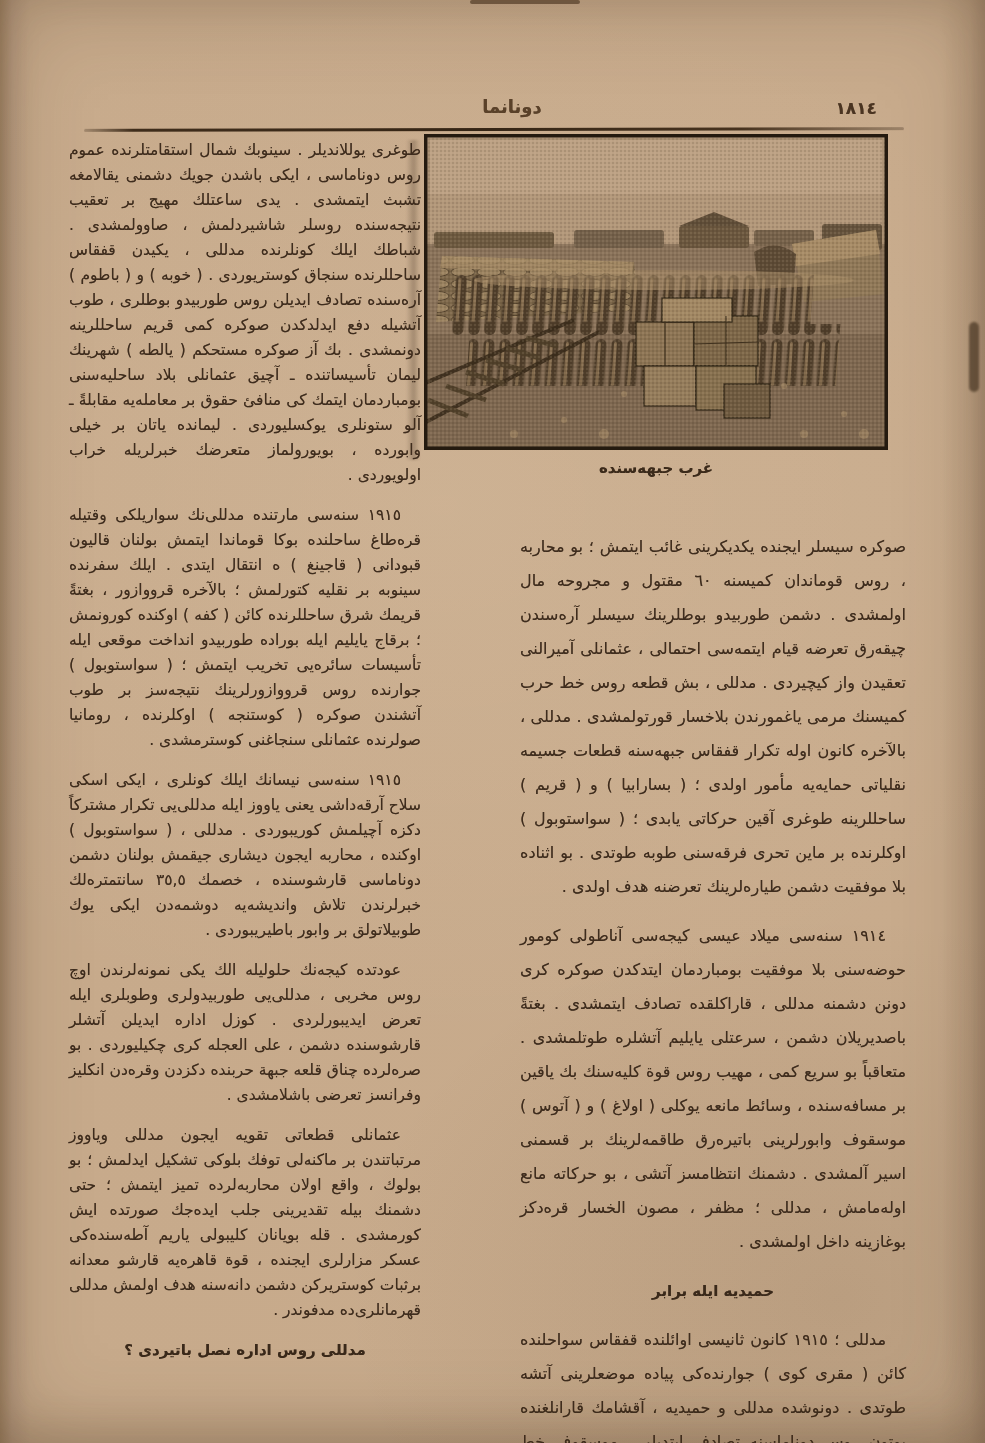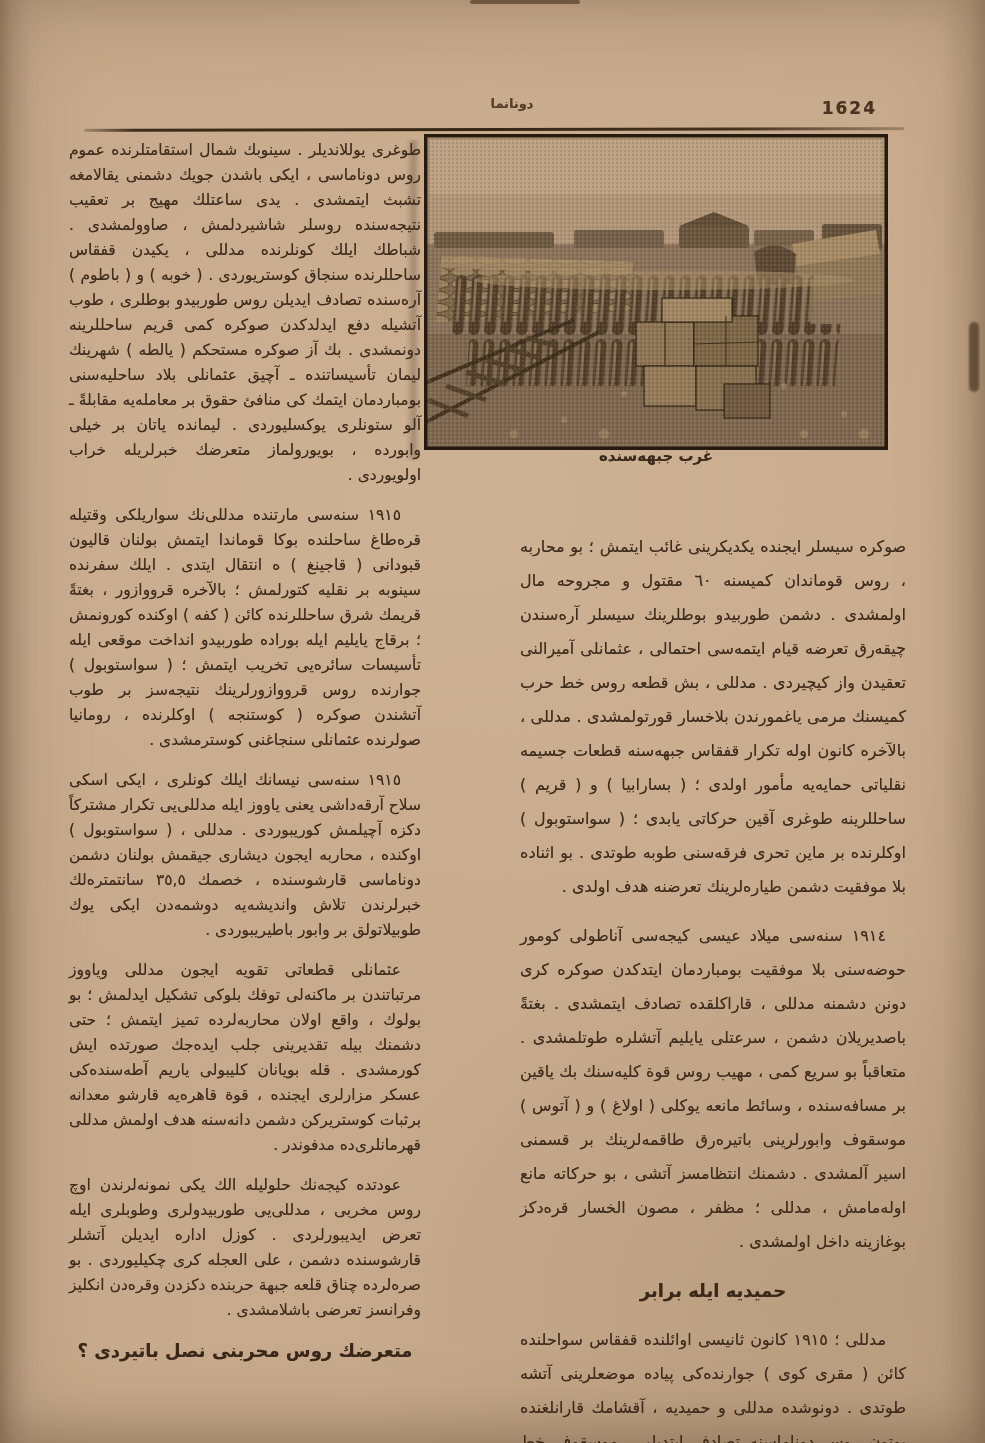--- a/index.html
+++ b/index.html
@@ -17,54 +17,54 @@
     content:"";position:absolute;inset:0;pointer-events:none;
     box-shadow:inset 0 0 90px rgba(70,48,26,0.28), inset 0 -14px 40px rgba(70,48,26,0.18);
   }
   .topstreak{position:absolute;left:470px;top:0;width:110px;height:4px;background:#5d4630;border-radius:2px;opacity:.75;}
   .edge-smudge{position:absolute;right:6px;top:322px;width:10px;height:70px;background:#41301f;border-radius:5px;opacity:.65;filter:blur(1px);}
   .gutter-shadow{position:absolute;left:406px;top:140px;width:14px;height:320px;
     background:linear-gradient(90deg, rgba(0,0,0,0) 0%, rgba(62,44,29,0.28) 55%, rgba(0,0,0,0) 100%);filter:blur(1px);}
 
   
   .header-journal{position:absolute;top:96px;left:452px;width:120px;text-align:center;
-    font-size:13px;letter-spacing:1px;color:#5a4129;font-weight:bold;}
+    font-size:18px;letter-spacing:1px;color:#5a4129;font-weight:bold;}
   .header-pagenum{position:absolute;top:98px;right:108px;font-size:17px;color:#4a3421;font-weight:bold;letter-spacing:2px;}
   .header-rule{position:absolute;top:128px;left:84px;width:820px;height:3px;border-radius:2px;transform:rotate(-0.12deg);
     background:linear-gradient(90deg, rgba(58,40,24,.25), #3f2d1b 6%, #352515 48%, #46321e 80%, rgba(58,40,24,.3));
     filter:blur(.3px);}
 
   
   .photo{position:absolute;left:424px;top:134px;width:464px;height:316px;}
   .photo svg{display:block;width:100%;height:100%;}
-  .caption{position:absolute;left:424px;top:444px;width:464px;text-align:center;
+  .caption{position:absolute;left:424px;top:456px;width:464px;text-align:center;
     font-size:15px;line-height:25px;color:#3b2a1a;}
   .caption .c1{font-weight:bold;}
 
   
   .col{position:absolute;text-align:justify;text-justify:inter-word;}
   .col p{margin:0 0 15px 0;text-indent:20px;}
   .col p.cont{text-indent:0;}
   .col-left{left:69px;top:138px;width:352px;font-size:15.5px;line-height:25px;}
   .col-right{left:520px;top:530px;width:386px;font-size:16px;line-height:34px;}
-  .subhead{margin:26px 0 18px 0;text-align:center;font-weight:bold;font-size:18px;color:#3a291a;text-indent:0 !important;}
+  .subhead{margin:26px 0 18px 0;text-align:center;font-weight:bold;font-size:15px;color:#3a291a;text-indent:0 !important;}
   .col .last-line{margin-bottom:0;}
   .ink{text-shadow:0 0 .5px rgba(62,44,29,.55);}
 </style>
 </head>
 <body>
 
 <div class="page">
 
   <div class="topstreak"></div>
   <div class="edge-smudge"></div>
   <div class="gutter-shadow"></div>
 
   <div class="header-journal ink">دونانما</div>
-  <div class="header-pagenum ink">1624</div>
+  <div class="header-pagenum ink">١٨١٤</div>
   <div class="header-rule"></div>
 
   <div class="photo">
     <svg viewBox="0 0 464 316" preserveAspectRatio="none">
       <defs>
         <pattern id="dots" width="4" height="4" patternUnits="userSpaceOnUse">
           <circle cx="1" cy="1" r="0.75" fill="#32261653"></circle>
           <circle cx="3" cy="3" r="0.75" fill="#d9c09e4d"></circle>
         </pattern>
         <pattern id="shells" width="16" height="64" patternUnits="userSpaceOnUse">
@@ -148,23 +148,23 @@
   </div>
 
   <div class="caption ink">
     <div class="c1">غرب جبهه‌سنده</div>
   </div>
 
   <div class="col col-left ink">
     <p class="cont">طوغرى يوللانديلر . سينوبك شمال استقامتلرنده عموم روس دوناماسى ، ايكى باشدن جويك دشمنى يقالامغه تشبث ايتمشدى . يدى ساعتلك مهيج بر تعقيب نتيجه‌سنده روسلر شاشيردلمش ، صاوولمشدى . شباطك ايلك كونلرنده مدللى ، يكيدن قفقاس ساحللرنده سنجاق كوستريوردى . ( خوبه ) و ( باطوم ) آره‌سنده تصادف ايديلن روس طوربيدو بوطلرى ، طوب آتشيله دفع ايدلدكدن صوكره كمى قريم ساحللرينه دونمشدى . بك آز صوكره مستحكم ( يالطه ) شهرينك ليمان تأسيساتنده ـ آچيق عثمانلى بلاد ساحليه‌سنى بومباردمان ايتمك كى منافئ حقوق بر معامله‌يه مقابلةً ـ آلو ستونلرى يوكسليوردى . ليمانده ياتان بر خيلى وابورده ، بويورولماز متعرضك خبرلريله خراب اولويوردى .</p>
     <p>١٩١٥ سنه‌سى مارتنده مدللى‌نك سواريلكى وقتيله قره‌طاغ ساحلنده بوكا قوماندا ايتمش بولنان قاليون قبودانى ( قاجينغ ) ه انتقال ايتدى . ايلك سفرنده سينوبه بر نقليه كتورلمش ؛ بالآخره قرووازور ، بغتةً قريمك شرق ساحللرنده كائن ( كفه ) اوكنده كورونمش ؛ برقاج يايليم ايله بوراده طوربيدو انداخت موقعى ايله تأسيسات سائره‌يى تخريب ايتمش ؛ ( سواستوبول ) جوارنده روس قرووازورلرينك نتيجه‌سز بر طوب آتشندن صوكره ( كوستنجه ) اوكلرنده ، رومانيا صولرنده عثمانلى سنجاغنى كوسترمشدى .</p>
     <p>١٩١٥ سنه‌سى نيسانك ايلك كونلرى ، ايكى اسكى سلاح آرقه‌داشى يعنى ياووز ايله مدللى‌يى تكرار مشتركاً دكزه آچيلمش كوريبوردى . مدللى ، ( سواستوبول ) اوكنده ، محاربه ايجون ديشارى جيقمش بولنان دشمن دوناماسى قارشوسنده ، خصمك ٣٥,٥ سانتمتره‌لك خبرلرندن تلاش وانديشه‌يه دوشمه‌دن ايكى يوك طوبيلاتولق بر وابور باطيريبوردى .</p>
+    <p>عودتده كيجه‌نك حلوليله الك يكى نمونه‌لرندن اوچ روس مخربى ، مدللى‌يى طوربيدولرى وطوبلرى ايله تعرض ايديبورلردى . كوزل اداره ايديلن آتشلر قارشوسنده دشمن ، على العجله كرى چكيليوردى . بو صره‌لرده چناق قلعه جبهة حربنده دكزدن وقره‌دن انكليز وفرانسز تعرضى باشلامشدى .</p>
     <p>عثمانلى قطعاتى تقويه ايجون مدللى وياووز مرتباتندن بر ماكنه‌لى توفك بلوكى تشكيل ايدلمش ؛ بو بولوك ، واقع اولان محاربه‌لرده تميز ايتمش ؛ حتى دشمنك بيله تقديرينى جلب ايده‌جك صورتده ايش كورمشدى . قله بويانان كليبولى ياريم آطه‌سنده‌كى عسكر مزارلرى ايجنده ، قوة قاهره‌يه قارشو معدانه برثبات كوستريركن دشمن دانه‌سنه هدف اولمش مدللى قهرمانلرى‌ده مدفوندر .</p>
-    <p>عودتده كيجه‌نك حلوليله الك يكى نمونه‌لرندن اوچ روس مخربى ، مدللى‌يى طوربيدولرى وطوبلرى ايله تعرض ايديبورلردى . كوزل اداره ايديلن آتشلر قارشوسنده دشمن ، على العجله كرى چكيليوردى . بو صره‌لرده چناق قلعه جبهة حربنده دكزدن وقره‌دن انكليز وفرانسز تعرضى باشلامشدى .</p>
-    <p class="subhead">متعرضك روس محربنى نصل باتيردى ؟</p>
+    <p class="subhead">مدللى روس اداره نصل باتيردى ؟</p>
   </div>
 
   <div class="col col-right ink">
     <p class="cont">صوكره سيسلر ايجنده يكديكرينى غائب ايتمش ؛ بو محاربه ، روس قوماندان كميسنه ٦٠ مقتول و مجروحه مال اولمشدى . دشمن طوربيدو بوطلرينك سيسلر آره‌سندن چيقه‌رق تعرضه قيام ايتمه‌سى احتمالى ، عثمانلى آميرالنى تعقيدن واز كيچيردى . مدللى ، بش قطعه روس خط حرب كميسنك مرمى ياغمورندن بلاخسار قورتولمشدى . مدللى ، بالآخره كانون اوله تكرار قفقاس جبهه‌سنه قطعات جسيمه نقلياتى حمايه‌يه مأمور اولدى ؛ ( بسارابيا ) و ( قريم ) ساحللرينه طوغرى آقين حركاتى يابدى ؛ ( سواستوبول ) اوكلرنده بر ماين تحرى فرقه‌سنى طوبه طوتدى . بو اثناده بلا موفقيت دشمن طياره‌لرينك تعرضنه هدف اولدى .</p>
     <p>١٩١٤ سنه‌سى ميلاد عيسى كيجه‌سى آناطولى كومور حوضه‌سنى بلا موفقيت بومباردمان ايتدكدن صوكره كرى دونن دشمنه مدللى ، قاراكلقده تصادف ايتمشدى . بغتةً باصديريلان دشمن ، سرعتلى يايليم آتشلره طوتلمشدى . متعاقباً بو سريع كمى ، مهيب روس قوة كليه‌سنك بك ياقين بر مسافه‌سنده ، وسائط مانعه يوكلى ( اولاغ ) و ( آتوس ) موسقوف وابورلرينى باتيره‌رق طاقمه‌لرينك بر قسمنى اسير آلمشدى . دشمنك انتظامسز آتشى ، بو حركاته مانع اوله‌مامش ، مدللى ؛ مظفر ، مصون الخسار قره‌دكز بوغازينه داخل اولمشدى .</p>
     <p class="subhead">حميديه ايله برابر</p>
     <p class="last-line">مدللى ؛ ١٩١٥ كانون ثانيسى اوائلنده قفقاس سواحلنده كائن ( مقرى كوى ) جوارنده‌كى پياده موضعلرينى آتشه طوتدى . دونوشده مدللى و حميديه ، آقشامك قارانلغنده بوتون روس دوناماسنه تصادف ايتديلر . موسقوف خط حرب كميلرينك او مدهش ٣٠,٥ سانتمتره‌لك خبرلرى ، بلا تأثير عثمانلى قرووازورلرى جوارنده صويه ووروب باطلايوردى . بطى دشمن ، هر زمانكى كى بونلرك آرقه‌سندن باقه قالمشدى . هر ايكى قرووازور كانون ثانى صوكلرنده ينه برابرجه دكزه آچلان شرقى دكزه</p>
   </div>
 
 </div>

